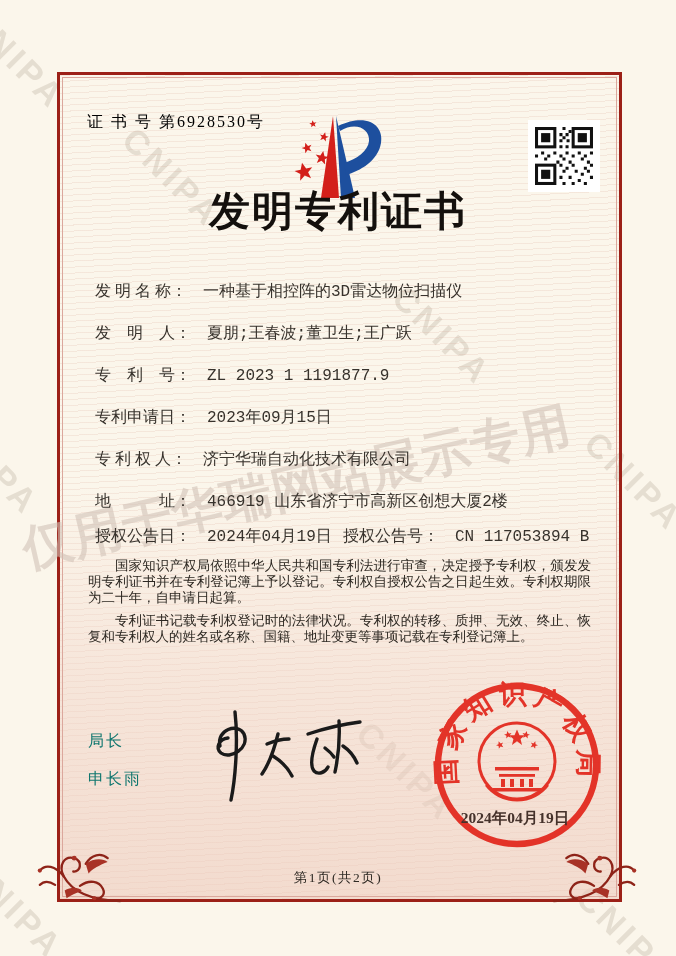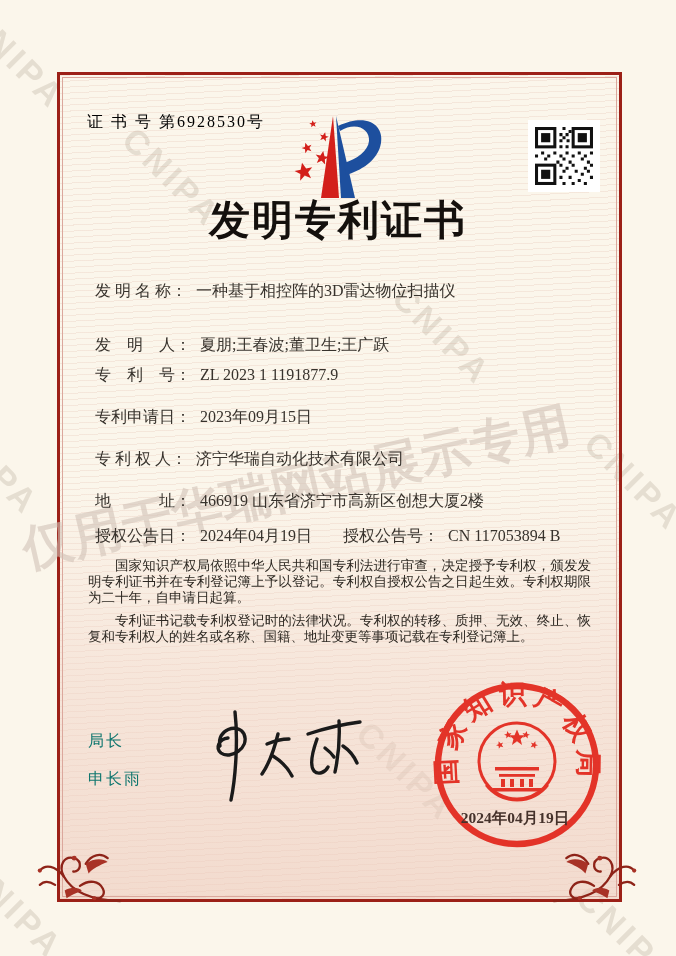--- a/index.html
+++ b/index.html
@@ -26,25 +26,25 @@
     transform:rotate(45deg);transform-origin:left top;white-space:nowrap;pointer-events:none;}
   .wm-banner{position:absolute;left:16px;top:518px;
     font-family:"Liberation Sans","DejaVu Sans",sans-serif;font-weight:bold;
     font-size:50px;letter-spacing:1px;color:#d2c3b8;opacity:.6;white-space:nowrap;
     transform:rotate(-13deg);transform-origin:left top;pointer-events:none;}
   
   .cert-no{position:absolute;left:87px;top:112px;font-size:16px;letter-spacing:2px;color:#000000;}
   .logo{position:absolute;left:288px;top:108px;}
   .qr{position:absolute;left:528px;top:120px;width:72px;height:72px;background:#fff;
     display:flex;align-items:center;justify-content:center;}
-  .title{position:absolute;left:0;top:193px;width:100%;text-align:center;
+  .title{position:absolute;left:0;top:184px;width:100%;text-align:center;
     font-size:41px;font-weight:bold;letter-spacing:2px;color:#14100d;}
   
   .row{position:absolute;left:95px;font-size:16px;color:#37322c;white-space:nowrap;}
-  .row .val{margin-left:9px;}
+  .row .val{margin-left:16px;font-family:Liberation Mono, monospace;}
   
   .body-text{position:absolute;left:88px;top:558px;width:503px;
     font-size:13.5px;line-height:16px;text-align:justify;color:#2d2822;}
   .body-text p{margin:0 0 7px;text-indent:2em;}
   
   .sig-label{position:absolute;left:88px;font-size:16px;letter-spacing:2px;color:#0f766e;
     font-family:"Liberation Sans","DejaVu Sans",sans-serif;}
   .sig-svg{position:absolute;left:192px;top:706px;}
   
   .seal{position:absolute;left:429px;top:677px;opacity:.93;}
@@ -121,21 +121,21 @@
                  M24,48h3v3h-3z M33,48h3v3h-3z M42,51h3v3h-3z M54,48h3v3h-3z M27,54h3v3h-3z M36,54h3v3h-3z M48,54h3v3h-3z"></path>
       </g>
     </svg>
   </div>
 
   <div class="title">发明专利证书</div>
 
   <div class="row" style="top:281px">
     <span class="lbl">发 明 名 称：</span><span class="val">一种基于相控阵的3D雷达物位扫描仪</span>
   </div>
-  <div class="row" style="top:335px">
+  <div class="row" style="top:323px">
     <span class="lbl">发　明　人：</span><span class="val">夏朋;王春波;董卫生;王广跃</span>
   </div>
   <div class="row" style="top:365px">
     <span class="lbl">专　利　号：</span><span class="val">ZL 2023 1 1191877.9</span>
   </div>
   <div class="row" style="top:407px">
     <span class="lbl">专利申请日：</span><span class="val">2023年09月15日</span>
   </div>
   <div class="row" style="top:449px">
     <span class="lbl">专 利 权 人：</span><span class="val">济宁华瑞自动化技术有限公司</span>
@@ -228,14 +228,15 @@
     </g>
     <g fill="#a83226">
       <circle cx="40" cy="42" r="2.6"></circle>
         <circle cx="4" cy="55" r="2.2"></circle>
         <circle cx="61" cy="84" r="2.2"></circle>
       <path d="M52,48 C60,42 70,42 75,46 C67,49 59,53 55,58 Z"></path>
       <path d="M30,76 C36,72 44,72 48,76 C42,79 36,81 32,84 Z"></path>
     </g>
   </svg>
 
+  <div class="page-num">第1页(共2页)</div>
 
 </div>
 
 </body></html>

